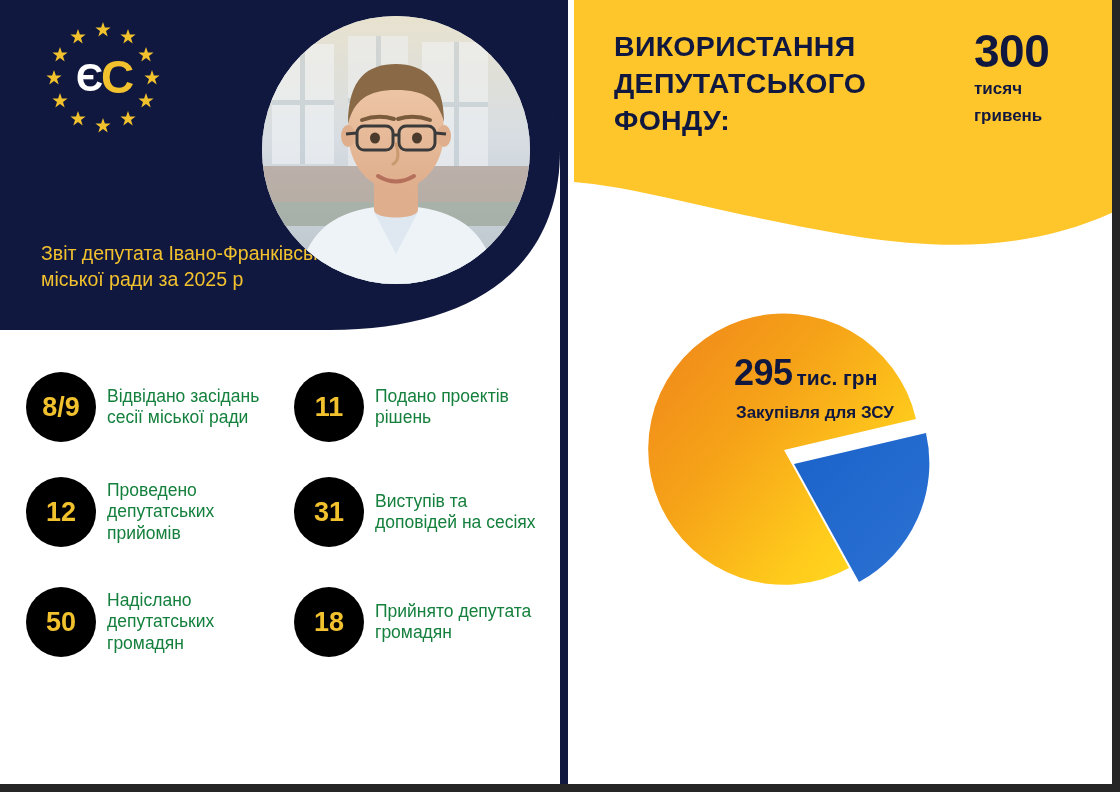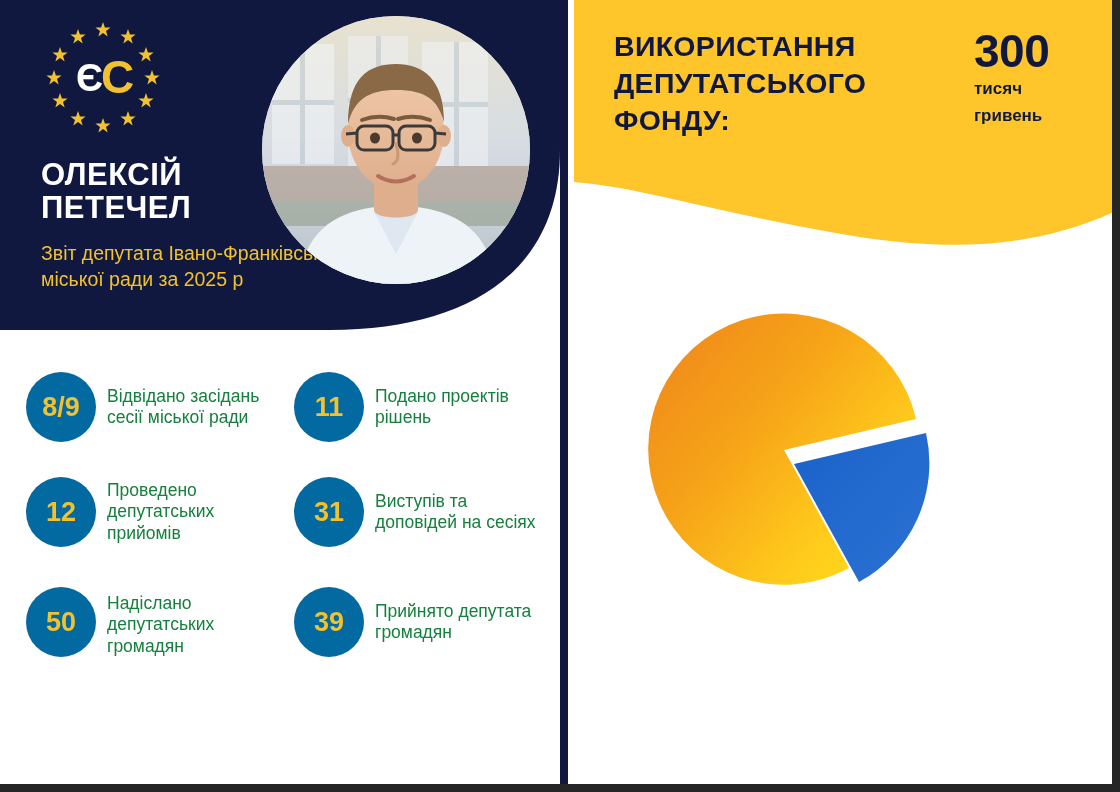--- a/index.html
+++ b/index.html
@@ -104,21 +104,21 @@
     position: absolute;
     display: flex;
     align-items: center;
     width: 260px;
   }
   .badge {
     flex: 0 0 auto;
     width: 70px;
     height: 70px;
     border-radius: 50%;
-    background: #0369a1;
+    background: #000000;
     color: #F2C12E;
     display: flex;
     align-items: center;
     justify-content: center;
     font-size: 27px;
     font-weight: 600;
   }
   .stat-label {
     margin-left: 11px;
     color: #15803d;
@@ -273,24 +273,20 @@
               </g>
             <g transform="translate(40,19)">
                 <polygon points="0,-8 1.9,-2.5 7.6,-2.5 3,1 4.7,6.5 0,3.1 -4.7,6.5 -3,1 -7.6,-2.5 -1.9,-2.5"></polygon>
               </g>
           </g>
           <text x="38" y="73" font-family="Liberation Sans, sans-serif" font-size="38" font-weight="bold" fill="#ffffff">Є</text>
           <text x="63" y="75" font-family="Liberation Sans, sans-serif" font-size="46" font-weight="bold" fill="#F2C12E">С</text>
         </svg>
       </div>
 
-      <div class="hero-name">
-        <div>ОЛЕКСІЙ</div>
-        <div>ПЕТЕЧЕЛ</div>
-      </div>
 
       <div class="hero-sub">Звіт депутата Івано-Франківської міської ради за 2025 р</div>
 
       <div class="portrait">
         <svg class="ph-svg" width="268" height="268" viewBox="0 0 268 268">
           <defs>
             <linearGradient id="bgw" x1="0" y1="0" x2="0" y2="1">
               <stop offset="0%" stop-color="#e8e2cf"></stop>
               <stop offset="45%" stop-color="#d7dde2"></stop>
               <stop offset="100%" stop-color="#b9c3cb"></stop>
@@ -356,26 +352,26 @@
           <div class="stat-label">Подано проектів рішень</div>
         </div>
         <div class="stat-row" style="left:0px; top:105px;">
           <div class="badge">12</div>
           <div class="stat-label">Проведено депутатських прийомів</div>
         </div>
         <div class="stat-row" style="left:268px; top:105px;">
           <div class="badge">31</div>
           <div class="stat-label">Виступів та доповідей на сесіях</div>
         </div>
-        <div class="stat-row" style="left:0px; top:215px;align-items:flex-end;">
+        <div class="stat-row" style="left:0px; top:215px;">
           <div class="badge">50</div>
           <div class="stat-label">Надіслано депутатських громадян</div>
         </div>
         <div class="stat-row" style="left:268px; top:215px;">
-          <div class="badge">39</div>
+          <div class="badge">18</div>
           <div class="stat-label">Прийнято депутата громадян</div>
         </div>
       </div>
     </div>
 
     <div class="divider"></div>
 
     <div class="right-panel">
 
       <div class="yellow-head">
@@ -414,16 +410,20 @@
 
           <g transform="translate(10,14)">
             <path d="M 200,200
                      L 265,318
                      A 135.6,135.6 0 0 0 332,169
                      Z" fill="url(#gBlue)"></path>
           </g>
         </svg>
       </div>
 
+      <div class="pie-label-main">
+        <span class="big">295</span><span class="small">тис. грн</span>
+        <div class="desc">Закупівля для ЗСУ</div>
+      </div>
 
     </div>
   </div>
 </div>
 
 </body></html>

